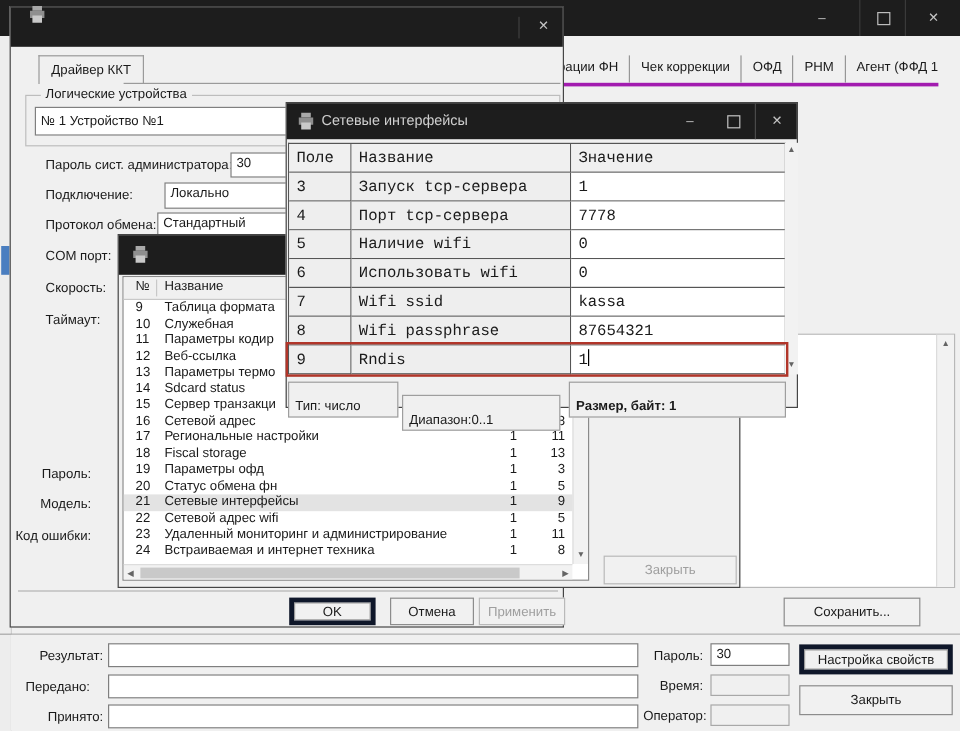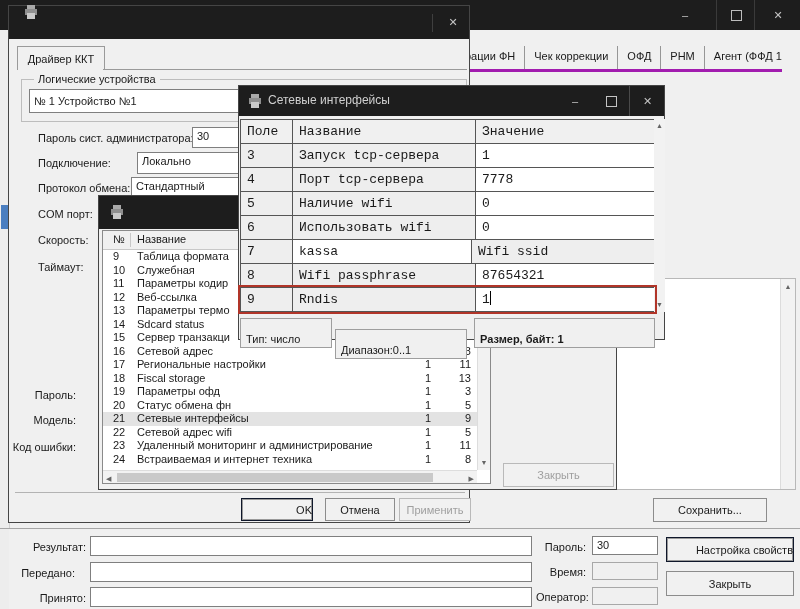--- a/index.html
+++ b/index.html
@@ -9,21 +9,21 @@
   #screen{position:relative;width:800px;height:609px;overflow:hidden;}
   .titlebar{background:#1d1d1d;}
   .tb-text{color:#cfcfcf;font-size:12px;}
   .winbtn{color:#c4c4c4;text-align:center;font-size:11px;line-height:30px;}
   .dlg{background:#f0f0f0;border:1px solid #454545;box-sizing:border-box;}
   .edit{background:#fff;border:1px solid #7f7f7f;box-sizing:border-box;
         padding:2px 4px;font-size:11px;overflow:hidden;white-space:nowrap;}
   .edit.disabled{background:#f0f0f0;border-color:#a8a8a8;}
   .btn{background:#f1f1f1;border:1px solid #8c8c8c;box-sizing:border-box;
        text-align:center;font-size:11px;display:flex;align-items:center;justify-content:center;}
-  .btn.default{border:1px solid #0f172a;box-shadow:inset 0 0 0 1px #9a9a9a;justify-content:flex-end;}
+  .btn.default{border:4px solid #0f172a;box-shadow:inset 0 0 0 1px #9a9a9a;}
   .btn.disabled{color:#9f9f9f;border-color:#b9b9b9;}
   .lbl{white-space:nowrap;}
   .r{text-align:right;}
   .mono{font-family:"Liberation Mono",monospace;}
   .mtab{padding:0 9px;border-right:1px solid #969696;line-height:21px;white-space:nowrap;}
   .sunken{border:1px solid #9e9e9e;background:#f0f0f0;box-sizing:border-box;
           padding:14px 5px;white-space:nowrap;overflow:hidden;}
   
   .nt-row{display:flex;height:24px;box-sizing:border-box;}
   .nt-cell{box-sizing:border-box;border-right:1px solid #555;border-bottom:1px solid #555;
@@ -106,21 +106,21 @@
     <div class="abs titlebar" style="left:0;top:0;width:460px;height:33px;overflow:visible;">
       <svg class="abs" style="left:14px;top:-2px;" width="16" height="16" viewBox="0 0 16 16">
         <path fill="#a9a9a9" d="M4 1h8v4H4z"></path>
           <path fill="#8f8f8f" d="M2 5h12v6H2z"></path>
           <path fill="#c9c9c9" d="M4 9h8v6H4z"></path>
       </svg>
       <div class="abs" style="left:423px;top:8px;width:1px;height:18px;background:#3f3f3f;"></div>
       <div class="abs winbtn" style="left:430px;top:4px;width:28px;height:24px;line-height:24px;">✕</div>
     </div>
 
-    <div class="abs" style="left:8px;top:40px;width:88px;height:24px;background:#f0f0f0;border:1px solid #9a9a9a;border-bottom:none;box-sizing:border-box;display:flex;align-items:center;justify-content:center;">
+    <div class="abs" style="left:23px;top:40px;width:88px;height:24px;background:#f0f0f0;border:1px solid #9a9a9a;border-bottom:none;box-sizing:border-box;display:flex;align-items:center;justify-content:center;">
       <span>Драйвер ККТ</span>
     </div>
     <div class="abs" style="left:94px;top:63px;width:364px;height:1px;background:#9a9a9a;"></div>
 
     <div class="abs" style="left:12px;top:73px;width:446px;height:43px;border:1px solid #bdbdbd;box-sizing:border-box;">
       <div class="abs lbl" style="left:12px;top:-7px;background:#f0f0f0;padding:0 4px;">Логические устройства</div>
     </div>
     <div class="abs edit" style="left:20px;top:83px;width:424px;height:24px;line-height:18px;">№ 1 Устройство №1</div>
 
     <div class="abs lbl" style="left:29px;top:126px;">Пароль сист. администратора:</div>
@@ -316,22 +316,22 @@
           <div class="nt-cell nt-c1">Наличие wifi</div>
           <div class="nt-cell nt-c2">0</div>
         </div>
         <div class="nt-row">
           <div class="nt-cell nt-c0">6</div>
           <div class="nt-cell nt-c1">Использовать wifi</div>
           <div class="nt-cell nt-c2">0</div>
         </div>
         <div class="nt-row">
           <div class="nt-cell nt-c0">7</div>
+          <div class="nt-cell nt-c1">Wifi ssid</div>
           <div class="nt-cell nt-c2">kassa</div>
-          <div class="nt-cell nt-c1">Wifi ssid</div>
         </div>
         <div class="nt-row">
           <div class="nt-cell nt-c0">8</div>
           <div class="nt-cell nt-c1">Wifi passphrase</div>
           <div class="nt-cell nt-c2">87654321</div>
         </div>
         <div class="nt-row">
           <div class="nt-cell nt-c0">9</div>
           <div class="nt-cell nt-c1">Rndis</div>
           <div class="nt-cell nt-c2">1<span class="caret"></span></div>

